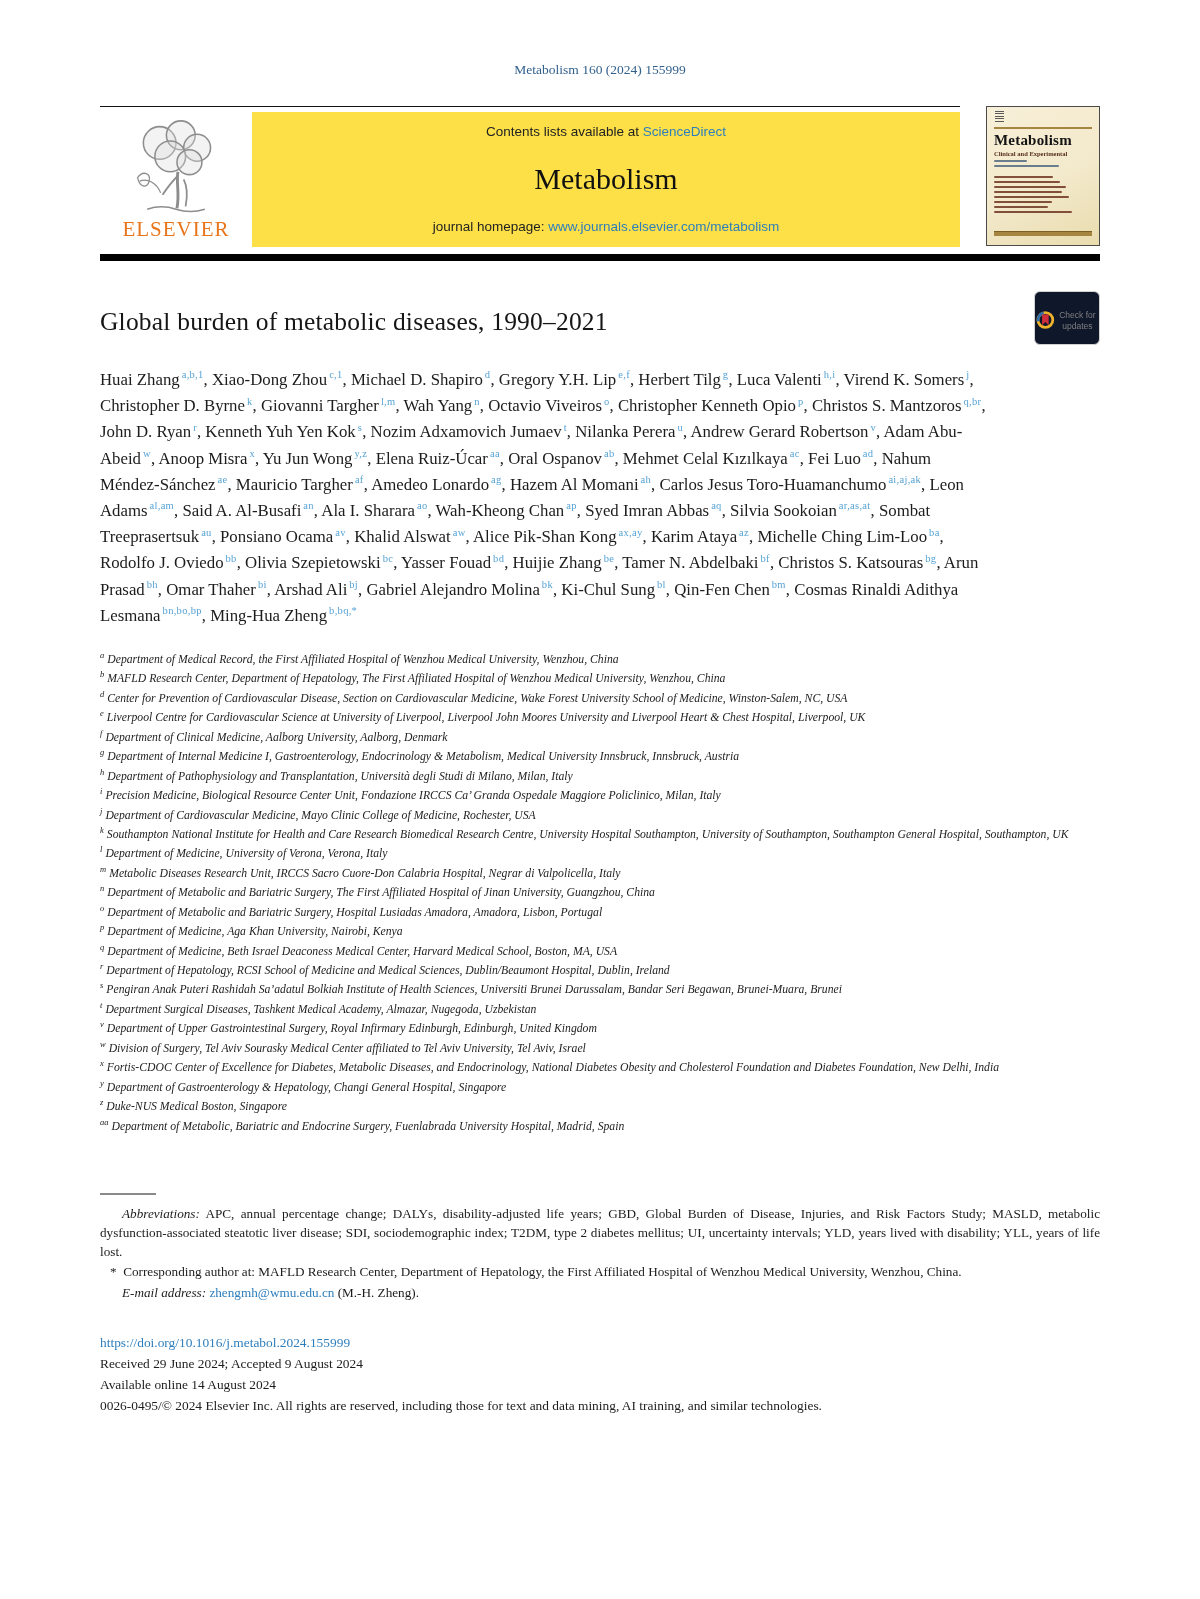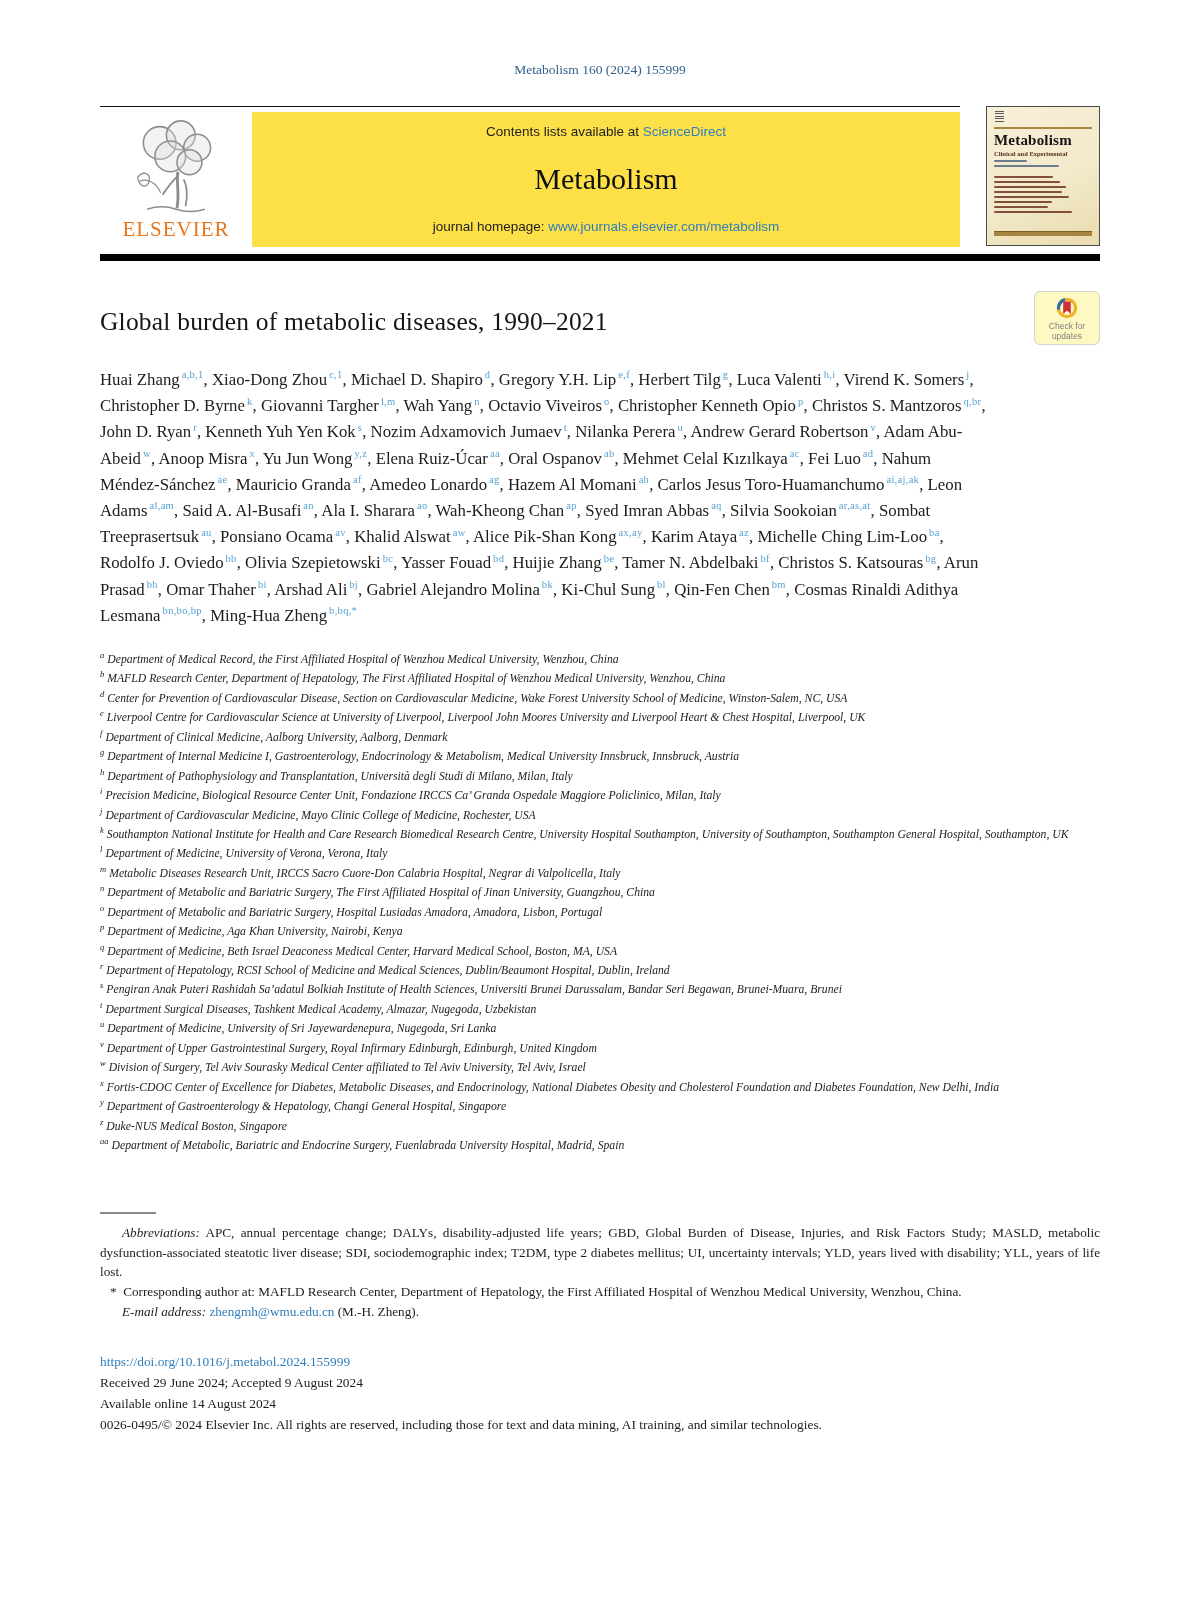--- a/index.html
+++ b/index.html
@@ -40,21 +40,21 @@
   .cover-bullets{margin-top:9px;}
   .cover-bullets div{height:2.4px;background:#6d3420;border-radius:1px;margin-bottom:2.6px;opacity:.85;}
   .cover-band{position:absolute;left:7px;right:7px;bottom:9px;height:5px;background:var(--cover_band);
       border-top:1px solid #7c5f22;}
 
   .thick-bar{height:7px;background:#000;margin-top:7px;}
 
   .title-row{display:flex;justify-content:space-between;align-items:center;margin-top:38px;}
   .title{font-size:25.5px;font-weight:400;margin:0;letter-spacing:.2px;color:#161616;}
   .badge{width:66px;height:54px;border:1px solid #d2d2d2;border-radius:6px;margin-top:-8px;
-         display:flex;flex-direction:column;align-items:center;padding-top:4px;background:#fef9c3;}
+         display:flex;align-items:center;padding-top:4px;background:#0f172a;}
   .badge-label{font-family:"Liberation Sans",sans-serif;font-size:8.5px;line-height:1.2;
          color:var(--badge_text);text-align:center;width:50px;margin-top:1px;}
 
   .authors{margin-top:22px;max-width:888px;font-size:16.8px;line-height:1.56;margin-bottom:0;}
   .author .asup{color:var(--superscript);font-size:10.5px;margin-left:2px;letter-spacing:.3px;}
   .author:not(:last-child)::after{content:", ";}
 
   .affiliations{margin-top:20px;font-style:italic;font-size:11.7px;line-height:1.5;color:#222;}
   .affil sup{font-size:8.5px;margin-right:3px;}
 
@@ -184,21 +184,21 @@
       <span class="author"><span>Elena Ruiz-Úcar</span><sup class="asup">aa</sup></span>
     
       <span class="author"><span>Oral Ospanov</span><sup class="asup">ab</sup></span>
     
       <span class="author"><span>Mehmet Celal Kızılkaya</span><sup class="asup">ac</sup></span>
     
       <span class="author"><span>Fei Luo</span><sup class="asup">ad</sup></span>
     
       <span class="author"><span>Nahum Méndez-Sánchez</span><sup class="asup">ae</sup></span>
     
-      <span class="author"><span>Mauricio Granda</span><sup class="asup">af</sup></span>
+      <span class="author"><span>Mauricio Targher</span><sup class="asup">af</sup></span>
     
       <span class="author"><span>Amedeo Lonardo</span><sup class="asup">ag</sup></span>
     
       <span class="author"><span>Hazem Al Momani</span><sup class="asup">ah</sup></span>
     
       <span class="author"><span>Carlos Jesus Toro-Huamanchumo</span><sup class="asup">ai,aj,ak</sup></span>
     
       <span class="author"><span>Leon Adams</span><sup class="asup">al,am</sup></span>
     
       <span class="author"><span>Said A. Al-Busafi</span><sup class="asup">an</sup></span>
@@ -286,21 +286,20 @@
       <div class="affil"><sup>p</sup><span>Department of Medicine, Aga Khan University, Nairobi, Kenya</span></div>
 
       <div class="affil"><sup>q</sup><span>Department of Medicine, Beth Israel Deaconess Medical Center, Harvard Medical School, Boston, MA, USA</span></div>
 
       <div class="affil"><sup>r</sup><span>Department of Hepatology, RCSI School of Medicine and Medical Sciences, Dublin/Beaumont Hospital, Dublin, Ireland</span></div>
 
       <div class="affil"><sup>s</sup><span>Pengiran Anak Puteri Rashidah Sa’adatul Bolkiah Institute of Health Sciences, Universiti Brunei Darussalam, Bandar Seri Begawan, Brunei-Muara, Brunei</span></div>
 
       <div class="affil"><sup>t</sup><span>Department Surgical Diseases, Tashkent Medical Academy, Almazar, Nugegoda, Uzbekistan</span></div>
 
-      <div class="affil"><sup>u</sup><span>Department of Medicine, University of Sri Jayewardenepura, Nugegoda, Sri Lanka</span></div>
 
       <div class="affil"><sup>v</sup><span>Department of Upper Gastrointestinal Surgery, Royal Infirmary Edinburgh, Edinburgh, United Kingdom</span></div>
 
       <div class="affil"><sup>w</sup><span>Division of Surgery, Tel Aviv Sourasky Medical Center affiliated to Tel Aviv University, Tel Aviv, Israel</span></div>
 
       <div class="affil"><sup>x</sup><span>Fortis-CDOC Center of Excellence for Diabetes, Metabolic Diseases, and Endocrinology, National Diabetes Obesity and Cholesterol Foundation and Diabetes Foundation, New Delhi, India</span></div>
 
       <div class="affil"><sup>y</sup><span>Department of Gastroenterology &amp; Hepatology, Changi General Hospital, Singapore</span></div>
 
       <div class="affil"><sup>z</sup><span>Duke-NUS Medical Boston, Singapore</span></div>

